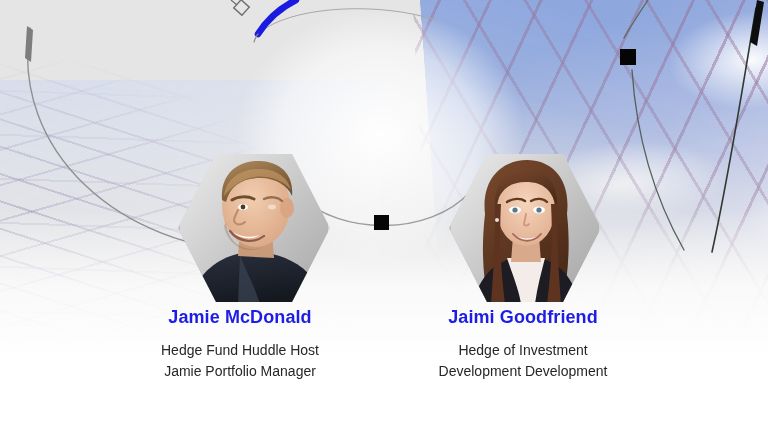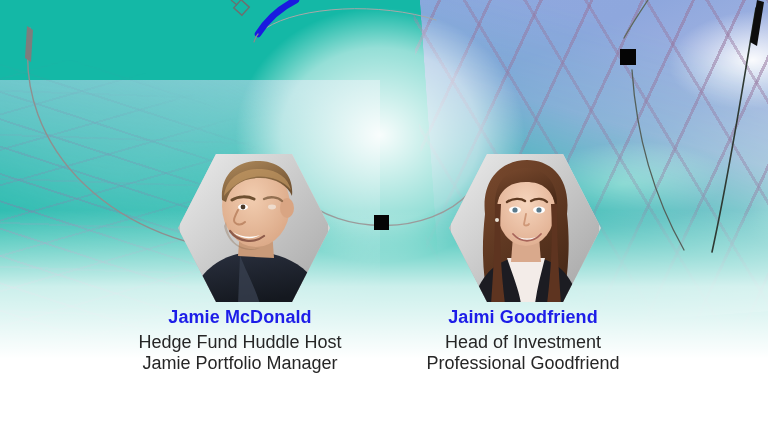--- a/index.html
+++ b/index.html
@@ -5,21 +5,21 @@
   * { margin:0; padding:0; box-sizing:border-box; }
   html, body {
     width:768px; height:432px;
     background:#ffffff;
     font-family:"Liberation Sans", sans-serif;
     overflow:hidden;
   }
   #stage {
     position:relative;
     width:768px; height:432px;
-    background:#14b8a6;
+    background:#e5e5e5;
     overflow:hidden;
   }
 
   
   .bg-layer { position:absolute; inset:0; pointer-events:none; }
 
   .sky-right {
     position:absolute;
     left:430px; top:-40px; width:420px; height:360px;
     background:
@@ -99,24 +99,24 @@
   .p2 { left:358px; top:306px;text-align:center; }
   .p-name {
     font-size:18px;
     font-weight:bold;
     color:#1d1de8;
     letter-spacing:.1px;
     line-height:22px;
     white-space:nowrap;
   }
   .p-role {
-    font-size:18px;
+    font-size:14px;
     color:#262626;
     line-height:21px;
-    margin-top:4px;
+    margin-top:12px;
   }
   .p-role div { white-space:nowrap; }
 </style>
 </head>
 <body>
 
 <div id="stage">
 
   <div class="bg-layer">
     <div class="sky-left"></div>
@@ -260,18 +260,18 @@
     <div class="p-name">Jamie McDonald</div>
     <div class="p-role">
       <div>Hedge Fund Huddle Host</div>
       <div>Jamie Portfolio Manager</div>
     </div>
   </div>
 
   <div class="person p2">
     <div class="p-name">Jaimi Goodfriend</div>
     <div class="p-role">
-      <div>Head of Investment</div>
-      <div>Professional Goodfriend</div>
+      <div>Hedge of Investment</div>
+      <div>Development Development</div>
     </div>
   </div>
 
 </div>
 
 </body></html>

